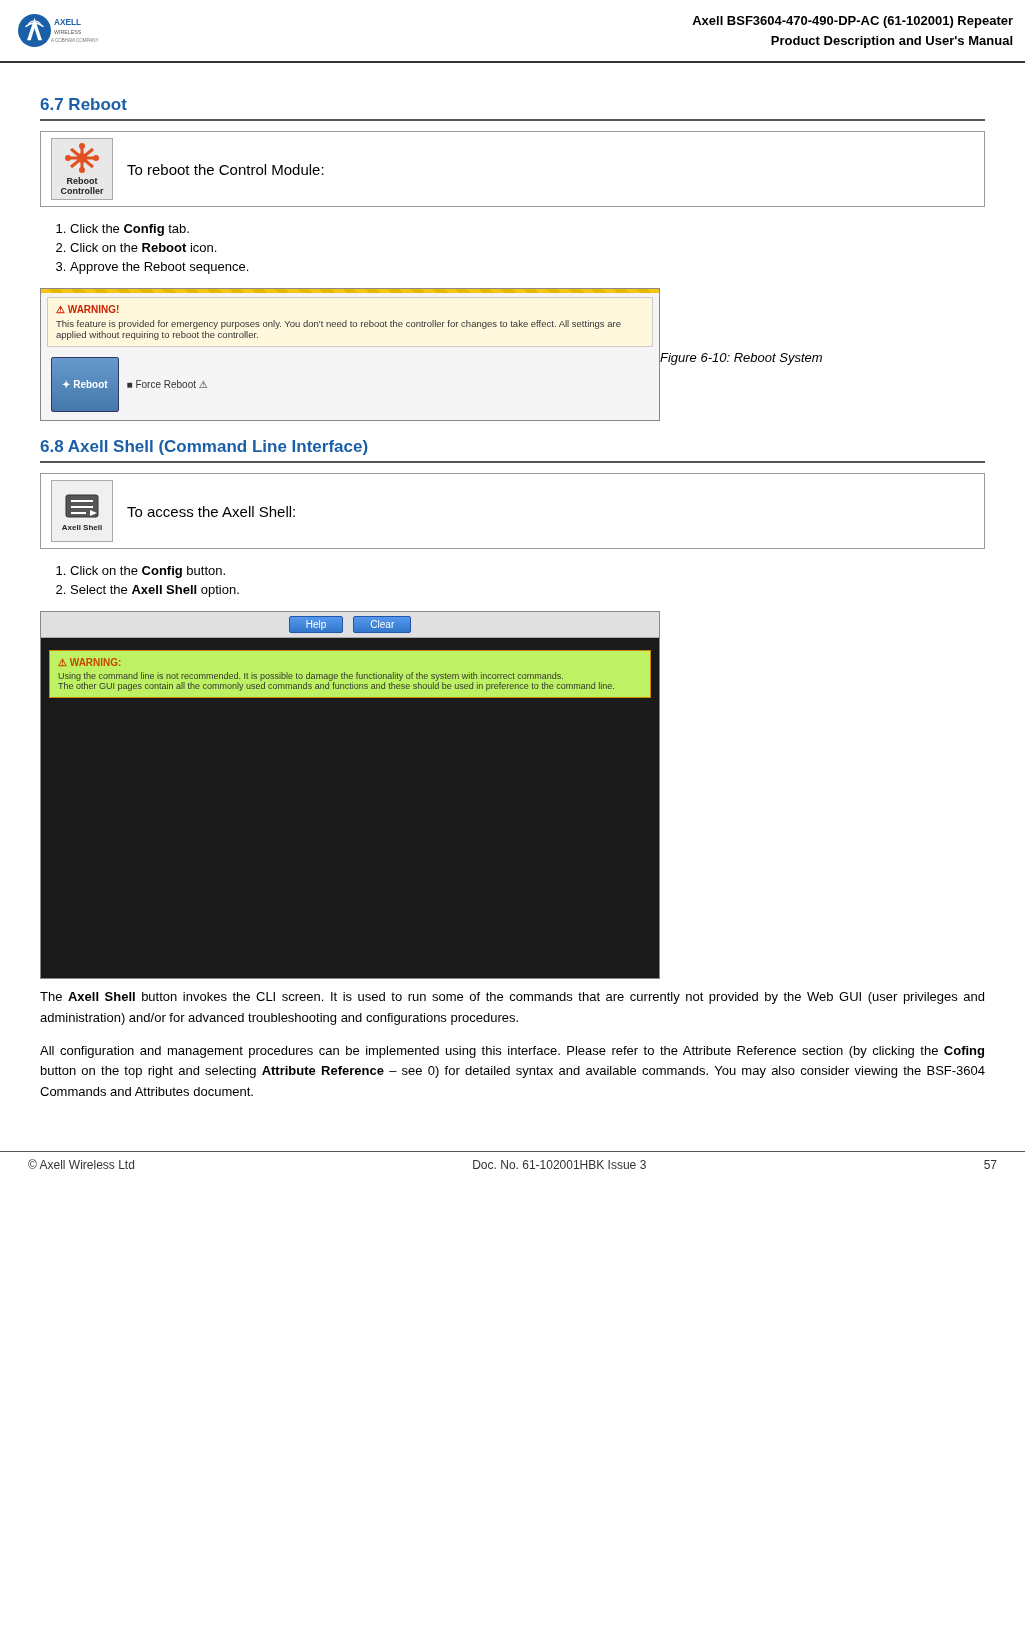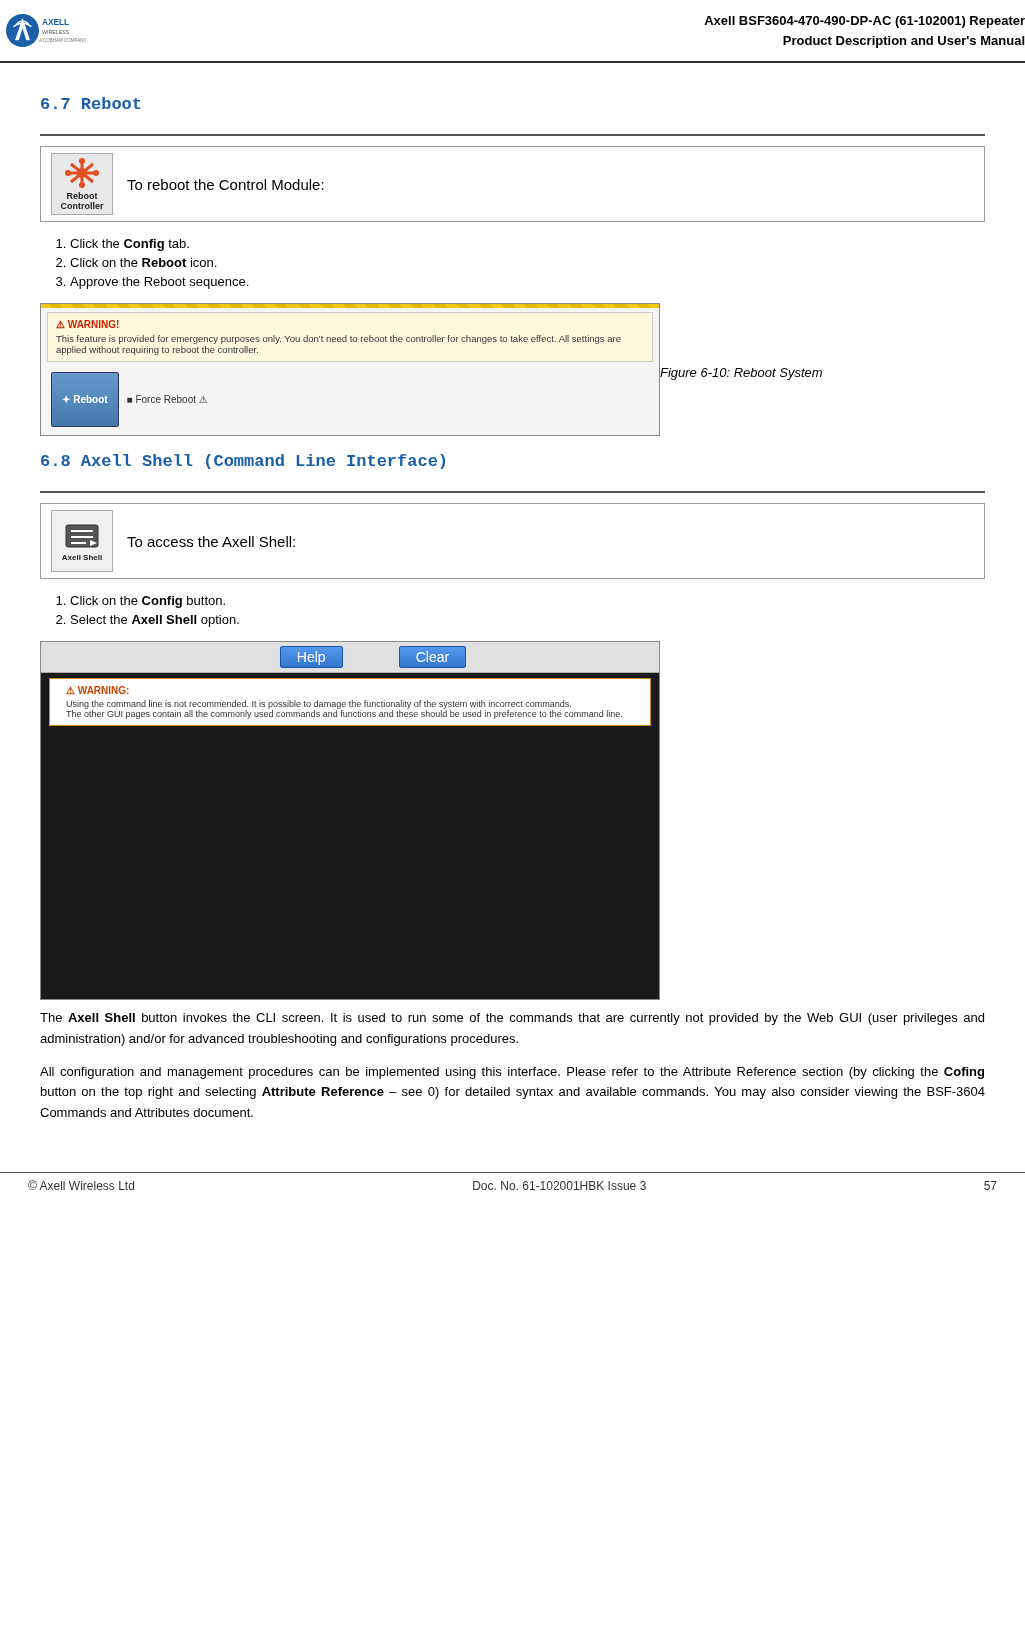--- a/index.html
+++ b/index.html
@@ -9,21 +9,21 @@
       color: #000;
       background: #fff;
       width: 1025px;
       min-height: 1631px;
     }
 
     
     .page-header {
       display: flex;
       align-items: center;
-      padding: 8px 0;
+      padding: 8px 12px;
       border-bottom: 2px solid #333;
     }
     .logo-area {
       display: flex;
       align-items: center;
       gap: 8px;
       min-width: 120px;
     }
     .logo-svg {
       width: 90px;
@@ -41,24 +41,23 @@
     .content {
       padding: 16px 40px 16px 40px;
     }
 
     
     .section-heading {
       font-size: 17px;
       font-weight: bold;
       color: #1a5fa8;
       border-bottom: 2px solid #555;
-      padding-bottom: 20px;
+      padding-bottom: 4px;
       margin-bottom: 10px;
       margin-top: 16px;
-      font-family: Liberation Mono, monospace;
     }
 
     
     .caution-bar {
       background: #ffe0e0;
       border: 1.5px solid #cc0000;
       padding: 6px 12px;
       margin-bottom: 12px;
       font-size: 13px;
     }
@@ -201,29 +200,28 @@
       justify-content: center;
       gap: 10px;
       padding: 4px 8px;
       border-bottom: 1px solid #aaa;
     }
     .shell-top-btn {
       background: linear-gradient(to bottom, #5599ee, #3377cc);
       color: #fff;
       border: 1px solid #2255aa;
       padding: 2px 16px;
-      font-size: 14px;
+      font-size: 10px;
       border-radius: 2px;
-      margin-left: 46px;
     }
     .shell-warning-area {
-      background: #ffffff;
+      background: #bef264;
       border: 1px solid #cc8800;
-      margin: 5px 8px;
-      padding: 6px 16px;
+      margin: 12px 8px;
+      padding: 6px 8px;
       font-size: 9px;
       color: #333;
     }
     .shell-warning-title {
       color: #cc4400;
       font-weight: bold;
       font-size: 10px;
       margin-bottom: 3px;
       display: flex;
       align-items: center;

